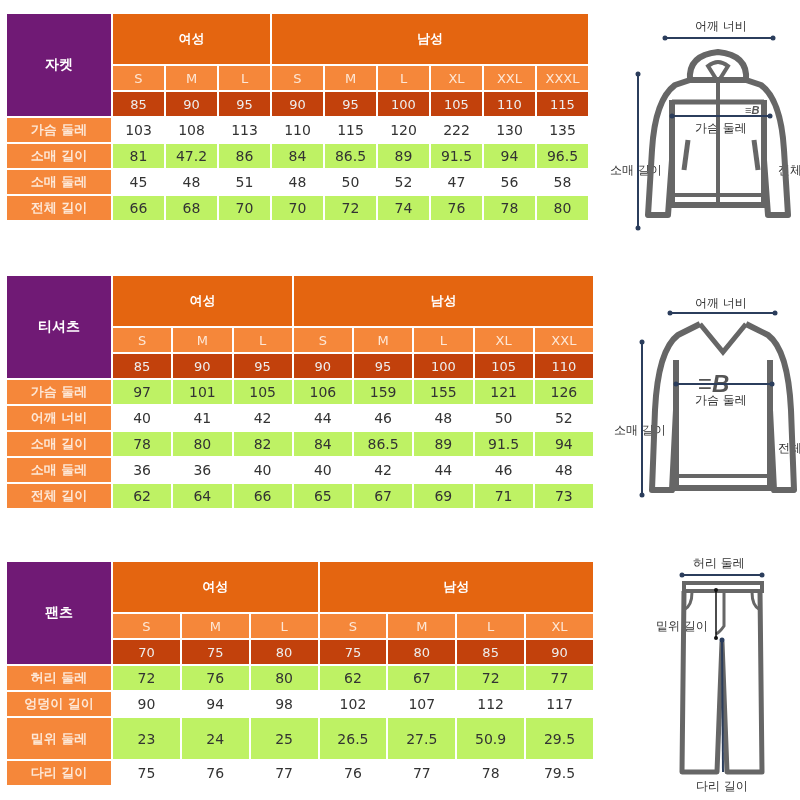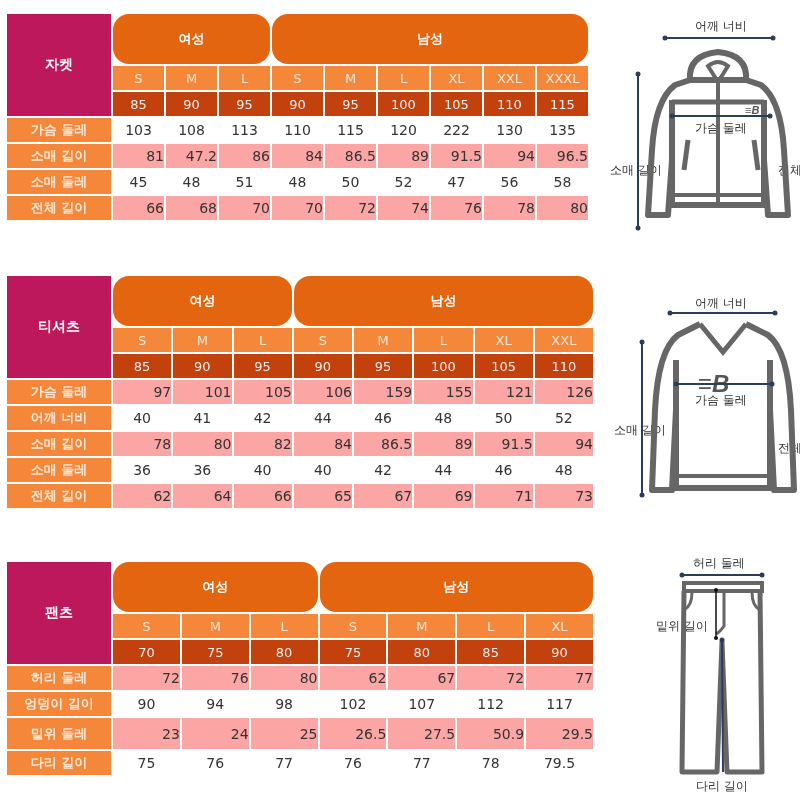--- a/index.html
+++ b/index.html
@@ -1,26 +1,26 @@
 <!DOCTYPE html>
 <html><head>
 <meta charset="utf-8">
 <style>
   html,body{margin:0;padding:0;background:#fff;}
   body{width:800px;height:800px;position:relative;overflow:hidden;font-family:"DejaVu Sans","Liberation Sans",sans-serif;}
   .section{position:absolute;left:5px;}
   table.sz{border-collapse:separate;border-spacing:2px;table-layout:fixed;}
   table.sz td{text-align:center;vertical-align:middle;padding:0;font-size:14px;color:#333;}
-  .cat{background:#be185d;color:#fff !important;font-weight:bold;font-size:14px !important;}
-  .grp{background:#e46510;color:#fff !important;font-weight:bold;font-size:13px !important;border-radius:16px;}
+  .cat{background:#701a75;color:#fff !important;font-weight:bold;font-size:14px !important;}
+  .grp{background:#e46510;color:#fff !important;font-weight:bold;font-size:13px !important;}
   .size{background:#f5873a;color:#fde7d6 !important;font-size:13px !important;}
   .num{background:#c2410c;color:#eeeeee !important;font-size:13px !important;}
   .lbl{background:#f5873a;color:#fde7d6 !important;font-weight:bold;font-size:13px !important;}
   .v{background:#fff;}
-  .alt td.v{background:#fca5a5;text-align:right;}
+  .alt td.v{background:#bef264;}
   .diagram{position:absolute;}
   .dlabel{position:absolute;font-size:12px;color:#333;white-space:nowrap;}
 </style>
 </head>
 <body>
 
 <div class="section" style="top:12px;">
 <table class="sz" style="width:585px;">
   <colgroup>
         <col style="width:104px">
@@ -314,21 +314,21 @@
   <tr style="height:24px">
     <td class="lbl">엉덩이 길이</td>
     <td class="v">90</td>
     <td class="v">94</td>
     <td class="v">98</td>
     <td class="v">102</td>
     <td class="v">107</td>
     <td class="v">112</td>
     <td class="v">117</td>
   </tr>
-  <tr style="height:31px" class="alt">
+  <tr style="height:41px" class="alt">
     <td class="lbl">밑위 둘레</td>
     <td class="v">23</td>
     <td class="v">24</td>
     <td class="v">25</td>
     <td class="v">26.5</td>
     <td class="v">27.5</td>
     <td class="v">50.9</td>
     <td class="v">29.5</td>
   </tr>
   <tr style="height:24px">

